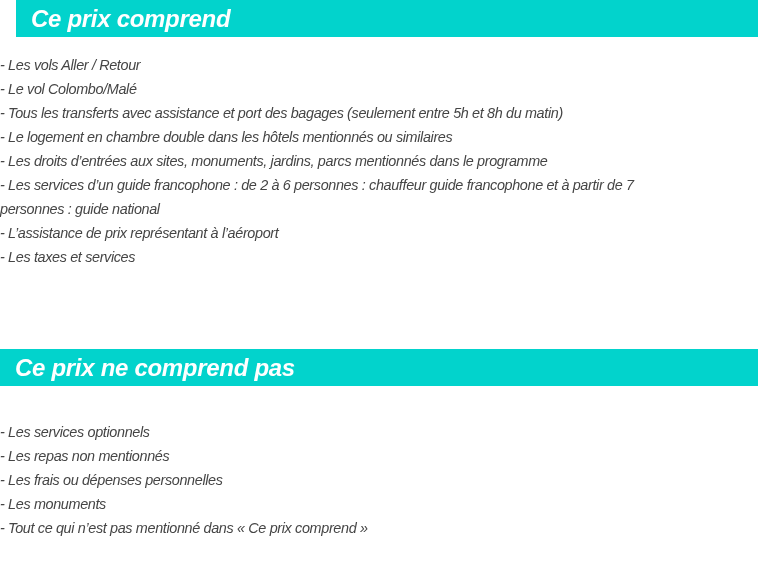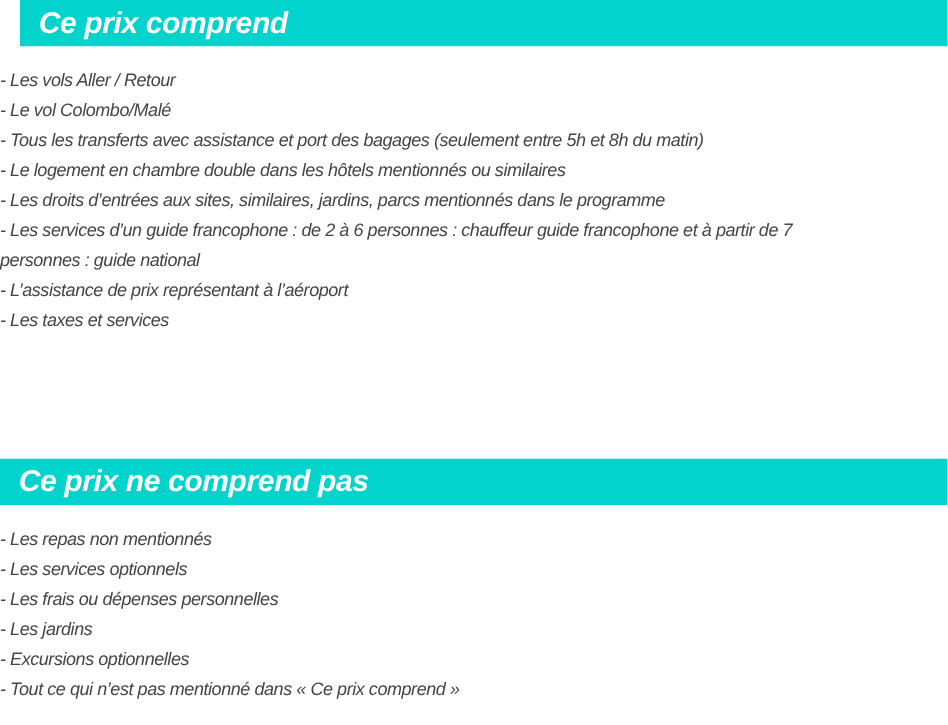--- a/index.html
+++ b/index.html
@@ -41,41 +41,40 @@
     font-size: 14.4px;
     line-height: 24px;
     letter-spacing: -0.35px;
   }
   .list li {
     margin: 0;
     padding: 0;
   }
   #hdr-included { top: 0; margin-left: 16px; }
   #list-included { top: 53px; }
-  #hdr-excluded { top: 367px; }
+  #hdr-excluded { top: 349px; }
   #list-excluded { top: 420px; }
 </style>
 </head>
 <body>
 
 <div id="hdr-included" class="section-header">Ce prix comprend</div>
 
 <ul id="list-included" class="list">
   <li>- Les vols Aller / Retour</li>
   <li>- Le vol Colombo/Malé</li>
   <li>- Tous les transferts avec assistance et port des bagages (seulement entre 5h et 8h du matin)</li>
   <li>- Le logement en chambre double dans les hôtels mentionnés ou similaires</li>
-  <li>- Les droits d’entrées aux sites, similaires, jardins, parcs mentionnés dans le programme</li>
+  <li>- Les droits d’entrées aux sites, monuments, jardins, parcs mentionnés dans le programme</li>
   <li>- Les services d’un guide francophone : de 2 à 6 personnes : chauffeur guide francophone et à partir de 7 personnes : guide national</li>
   <li>- L’assistance de prix représentant à l’aéroport</li>
   <li>- Les taxes et services</li>
 </ul>
 
 <div id="hdr-excluded" class="section-header">Ce prix ne comprend pas</div>
 
 <ul id="list-excluded" class="list">
+  <li>- Les services optionnels</li>
   <li>- Les repas non mentionnés</li>
-  <li>- Les services optionnels</li>
   <li>- Les frais ou dépenses personnelles</li>
-  <li>- Les jardins</li>
-  <li>- Excursions optionnelles</li>
+  <li>- Les monuments</li>
   <li>- Tout ce qui n’est pas mentionné dans « Ce prix comprend »</li>
 </ul>
 
 </body></html>

